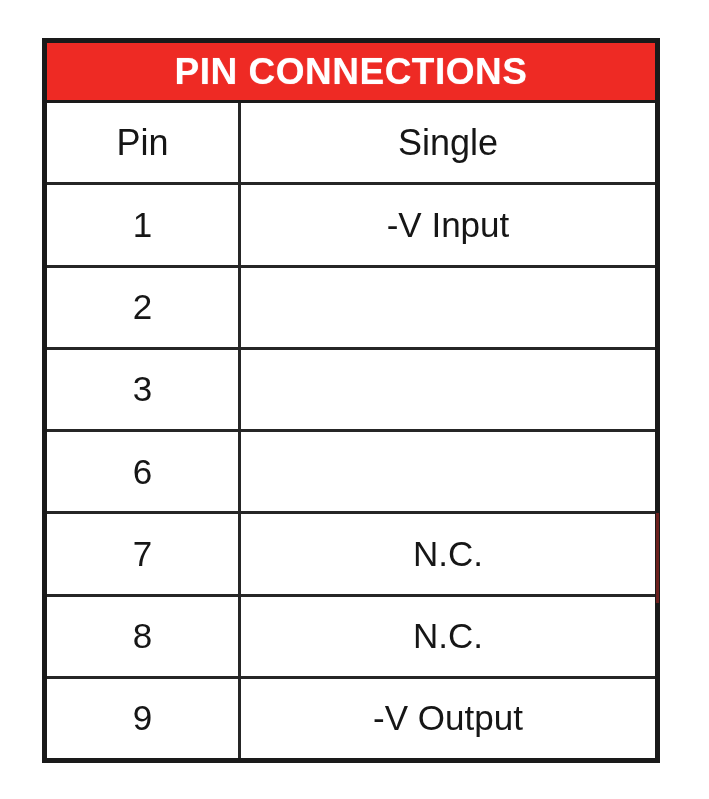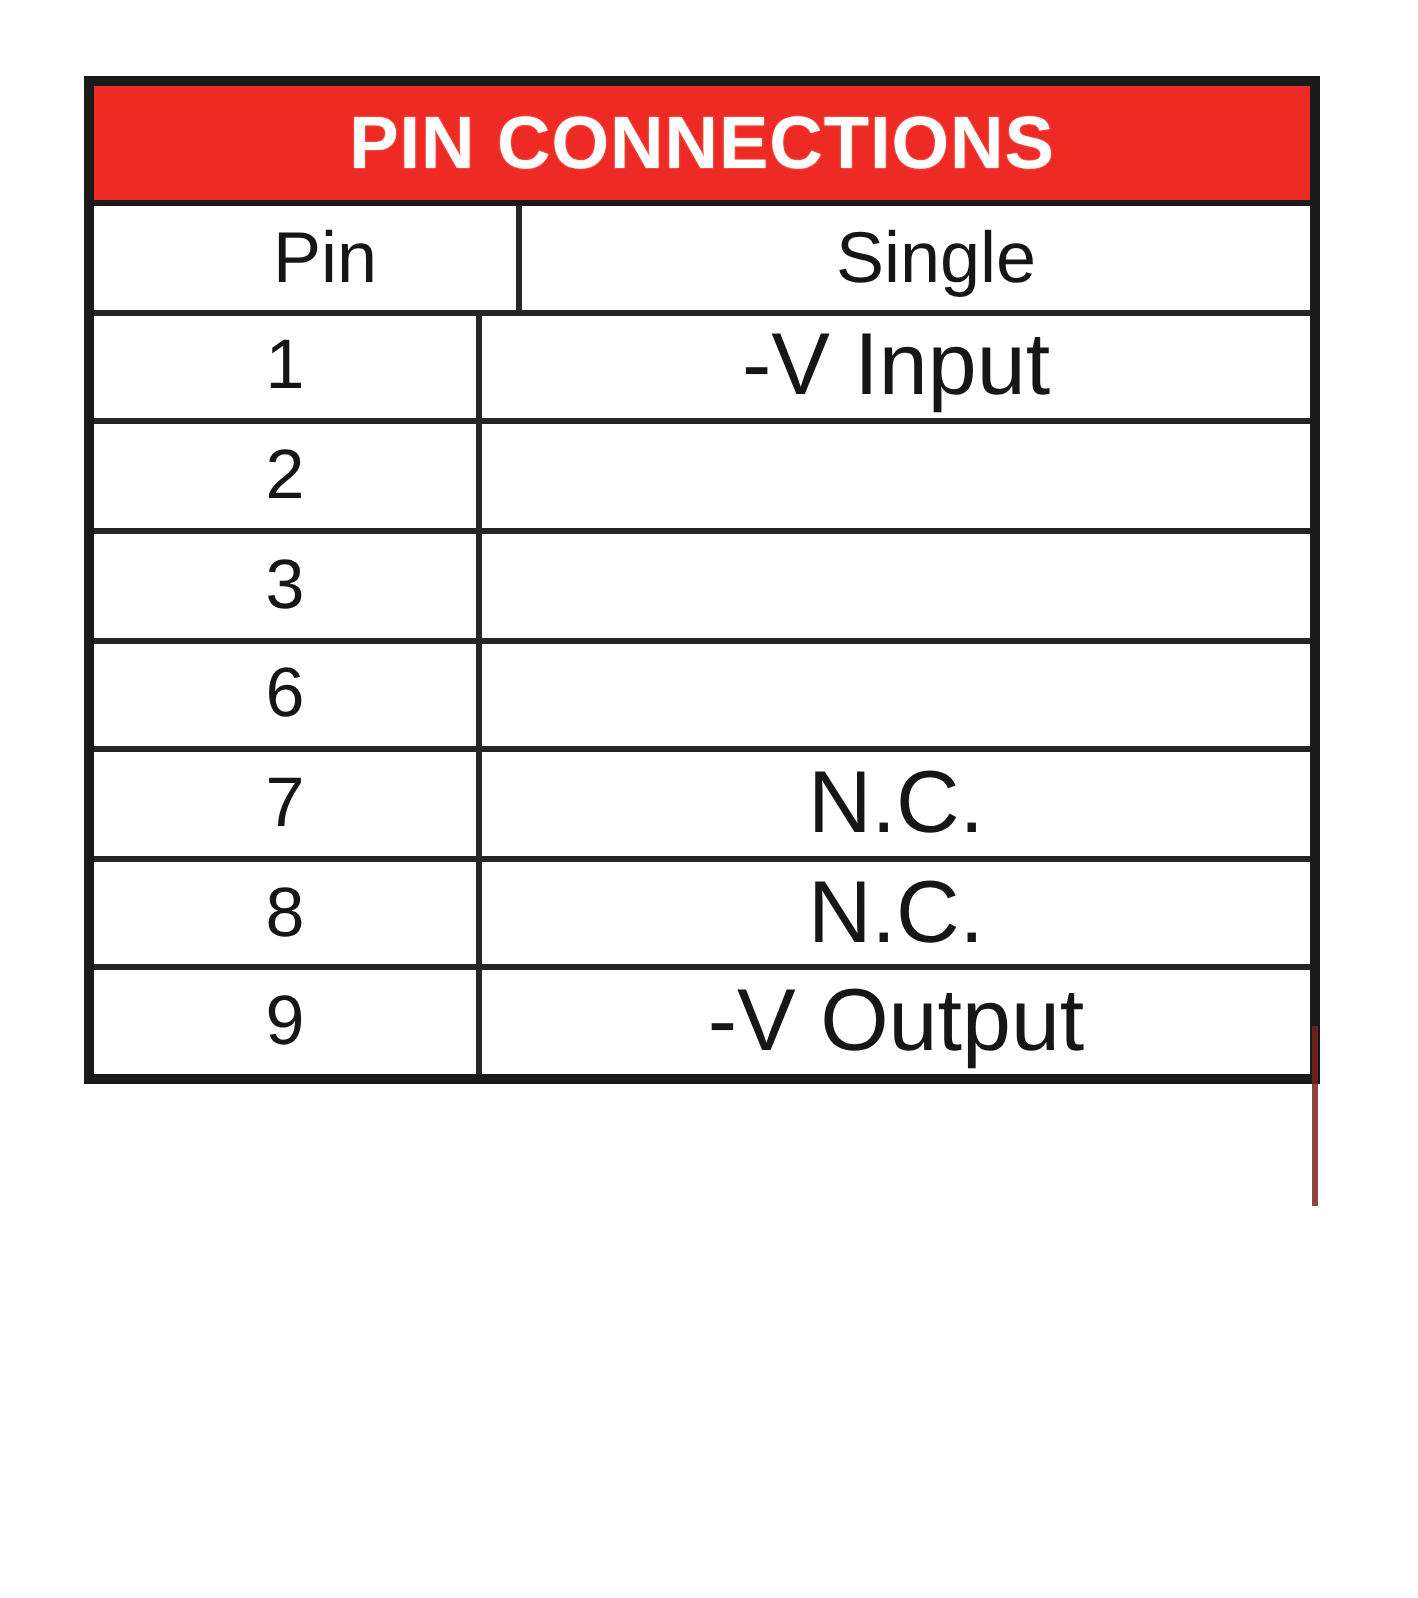--- a/index.html
+++ b/index.html
@@ -13,21 +13,21 @@
     font-family: "Liberation Sans", sans-serif;
     position: relative;
     overflow: hidden;
   }
 
   #pin-table-wrap {
     position: absolute;
     left: 42px;
     top: 38px;
     width: 618px;
-    height: 504px;
+    height: 725px;
     box-sizing: border-box;
     border: 5px solid #1a1a1a;
     background: #ffffff;
   }
 
   .table-inner {
     width: 100%;
     height: 100%;
     display: flex;
     flex-direction: column;
@@ -80,27 +80,26 @@
     color: #161616;
     overflow: hidden;
   }
   .cell-pin {
     flex: 0 0 194px;
     border-right: 3px solid #262626;
     font-size: 35px;
   }
   .cell-sig {
     flex: 1 1 auto;
-    font-size: 44px;
+    font-size: 35px;
   }
 
   .header-row .cell-pin,
   .header-row .cell-sig {
     font-size: 36px;
-    margin-left: 20px;
   }
 
   
   .edge-artifact {
     position: absolute;
     right: -4px;
     top: 470px;
     width: 3px;
     height: 90px;
     background: #7d2220;

